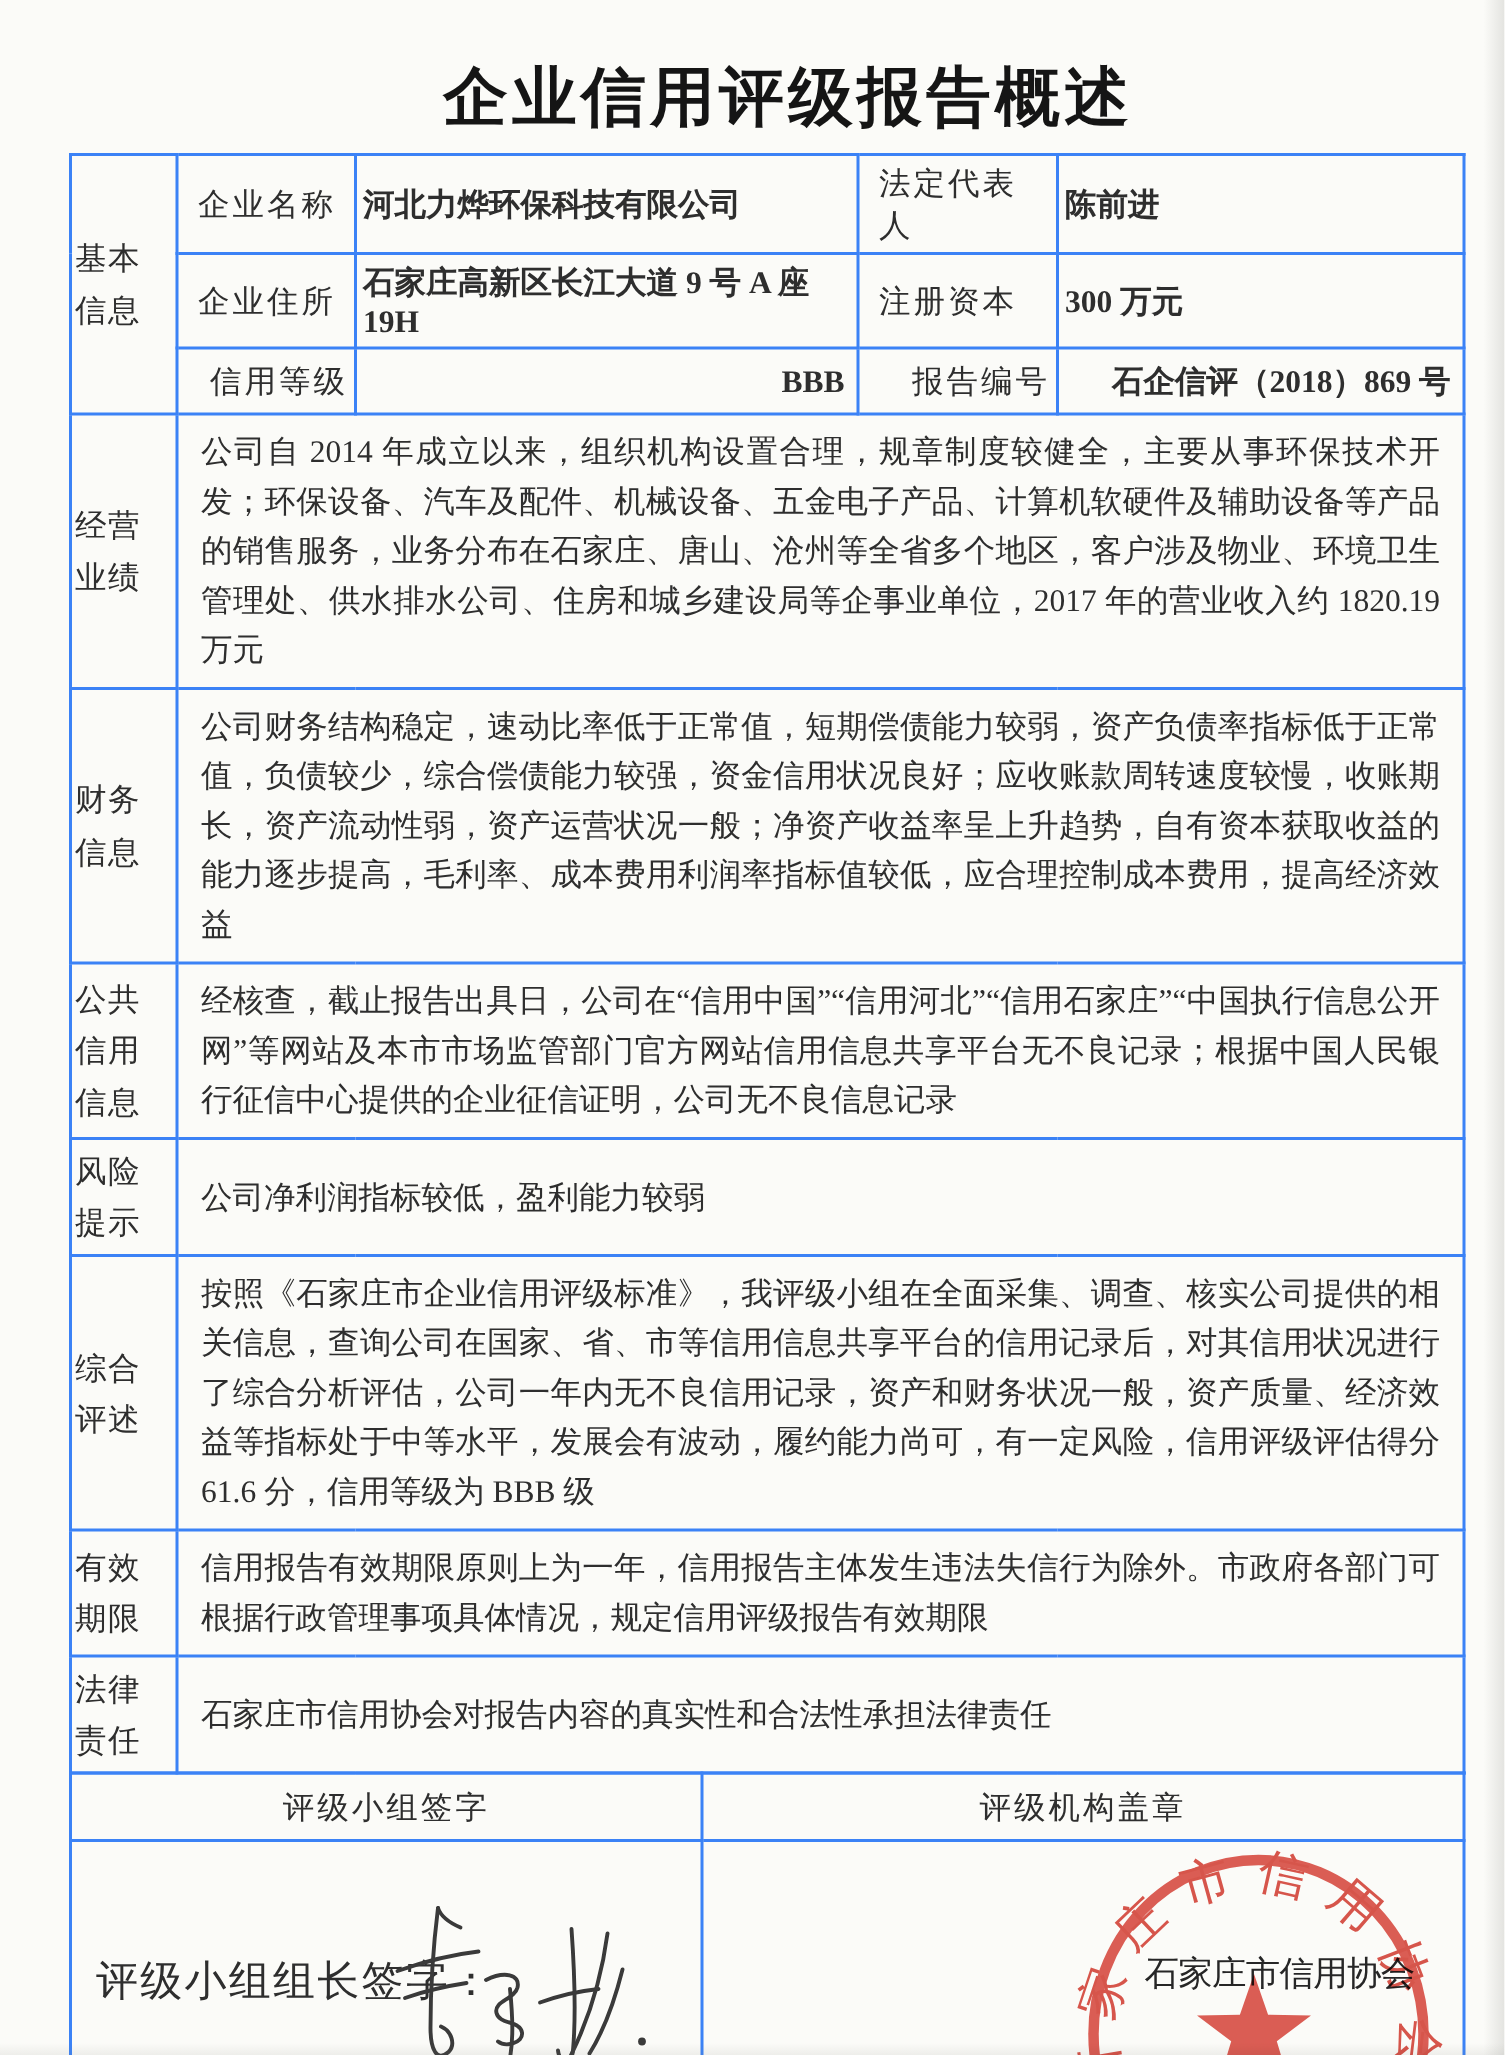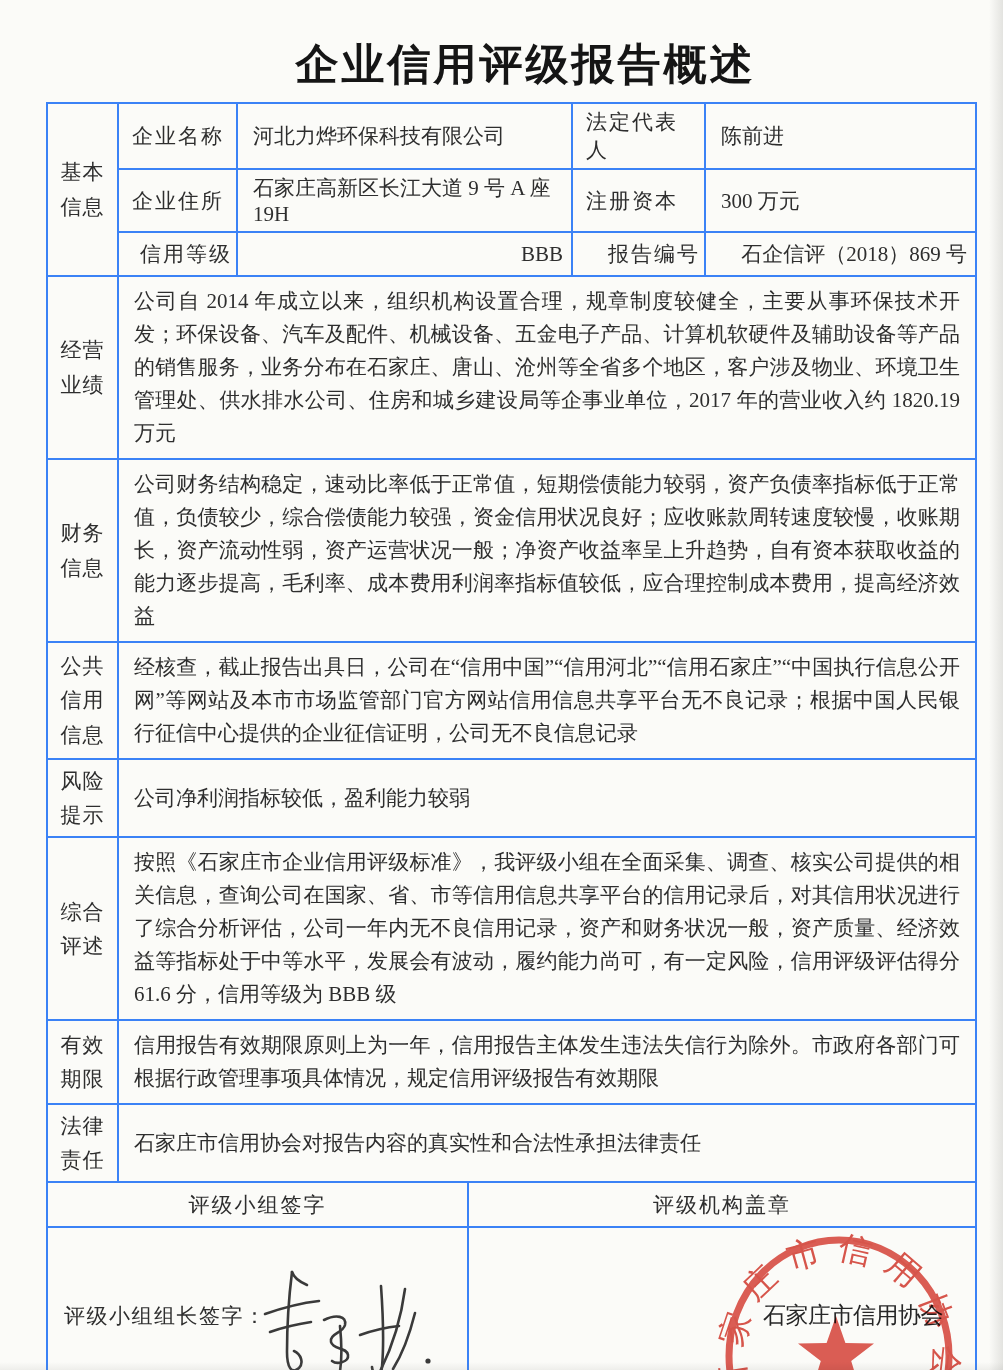--- a/index.html
+++ b/index.html
@@ -33,49 +33,48 @@
     border-collapse:collapse; table-layout:fixed; width:929px;
     border:2px solid #323232;
   }
   td {
     border:2px solid #3b82f6;
     vertical-align:middle;
     font-size:21px;
     color:#2e2e2e;
   }
   .sec {
-    text-align:center;
     white-space:pre-line;
     line-height:1.62;
     letter-spacing:1px;
     padding:4px 2px;
   }
   .flabel { padding:4px 4px 4px 13px; letter-spacing:2px; }
-  .fval   { padding:4px 8px 4px 15px; }
+  .fval   { padding:4px 8px 4px 4px;font-weight:bold; }
   .para   {
     padding:8px 15px;
     text-align:justify;
     line-height:33px;
   }
   tr.h-r1 { height:45px; }
   tr.h-r2 { height:63px; }
   tr.h-r3 { height:44px;text-align:right; }
   tr.h-s0 { height:165px; }
   tr.h-s1 { height:162px; }
   tr.h-s2 { height:104px;margin-left:47px; }
   tr.h-s3 { height:62px;padding-left:12px; }
   tr.h-s4 { height:173px; }
   tr.h-s5 { height:65px; }
   tr.h-s6 { height:65px; }
   table.foot { margin-top:-2px; }
   tr.h-fh { height:45px; }
   tr.h-fc { height:244px; }
   .fhead td { text-align:center; letter-spacing:2px;margin-left:48px; }
   .cellbox { position:relative; width:100%; height:242px; overflow:visible; }
-  .sig-label { position:absolute; left:16px; top:74px; font-size:21px; letter-spacing:1.5px; white-space:nowrap; }
+  .sig-label { position:absolute; left:16px; top:74px; font-size:28px; letter-spacing:1.5px; white-space:nowrap; }
   .sig-svg { position:absolute; left:196px; top:36px; }
   .org-text { position:absolute; left:294px; top:72px; font-size:23px; letter-spacing:-0.5px; white-space:nowrap; color:#262626; z-index:1; }
   .seal-svg {
     position:absolute; left:240px; top:-3px; z-index:2;
     mix-blend-mode:multiply; opacity:0.93;
     pointer-events:none;
   }
   .seal-svg text { font-family:"Liberation Serif", serif; }
 </style>
 </head>

